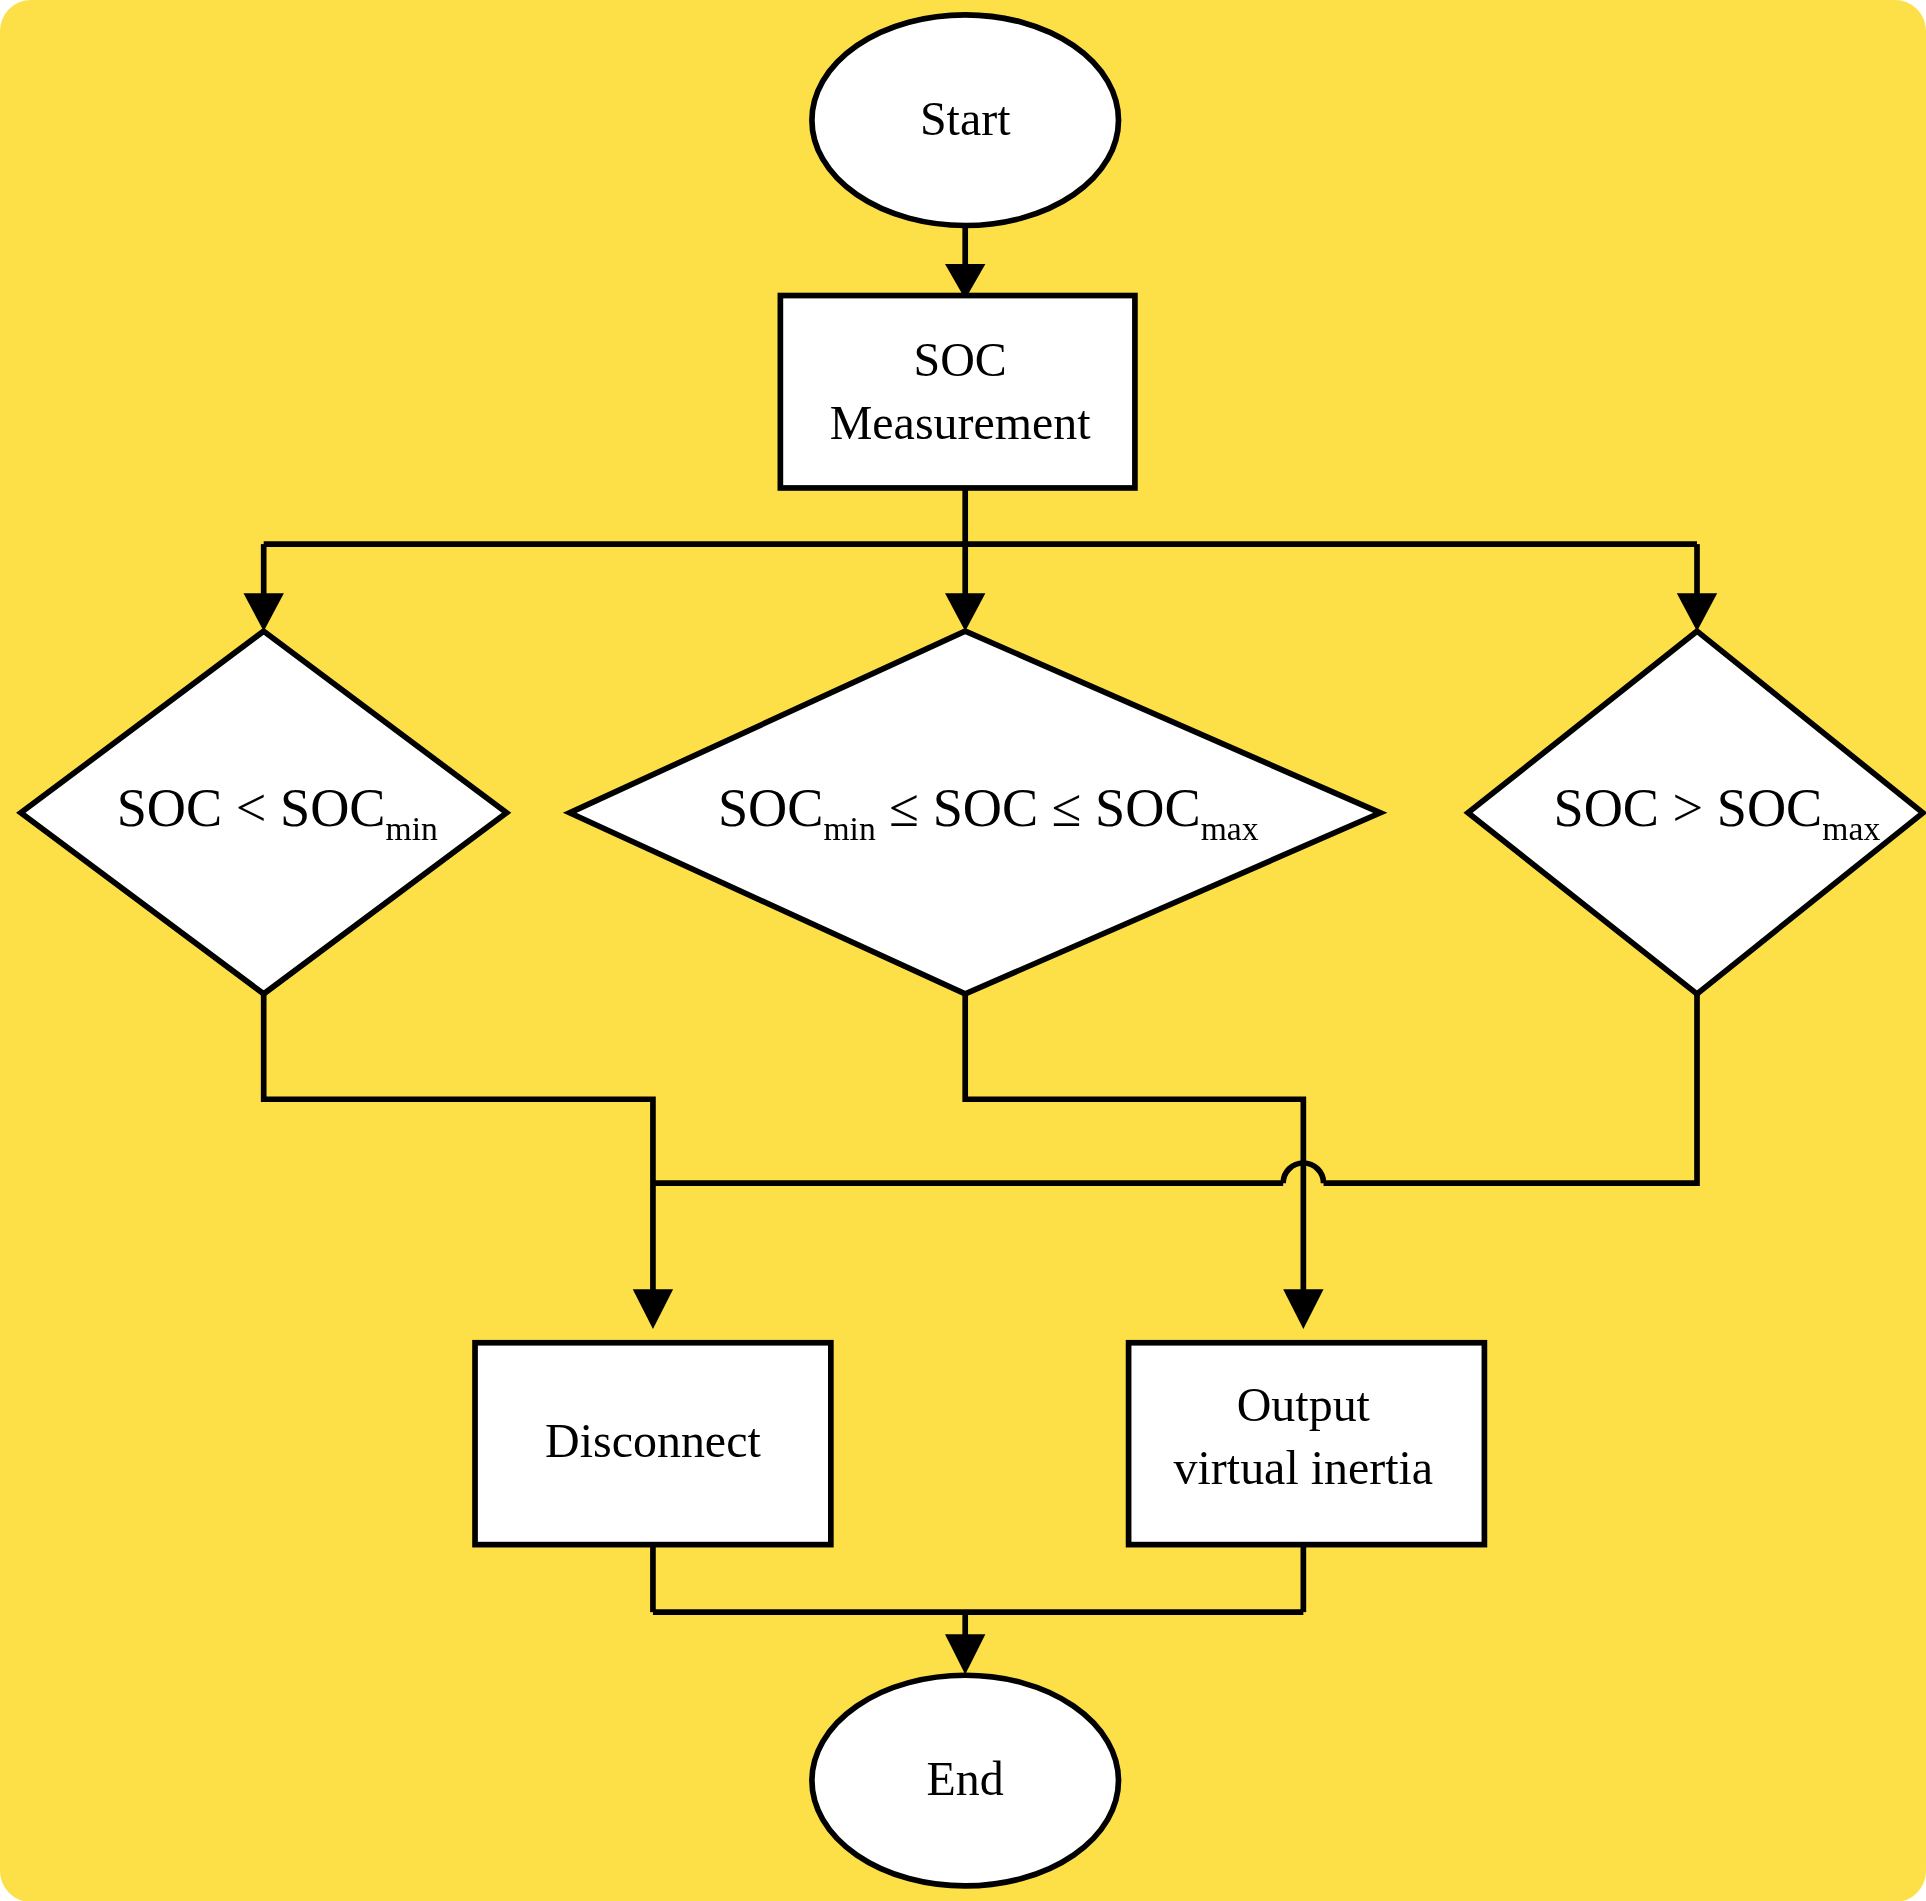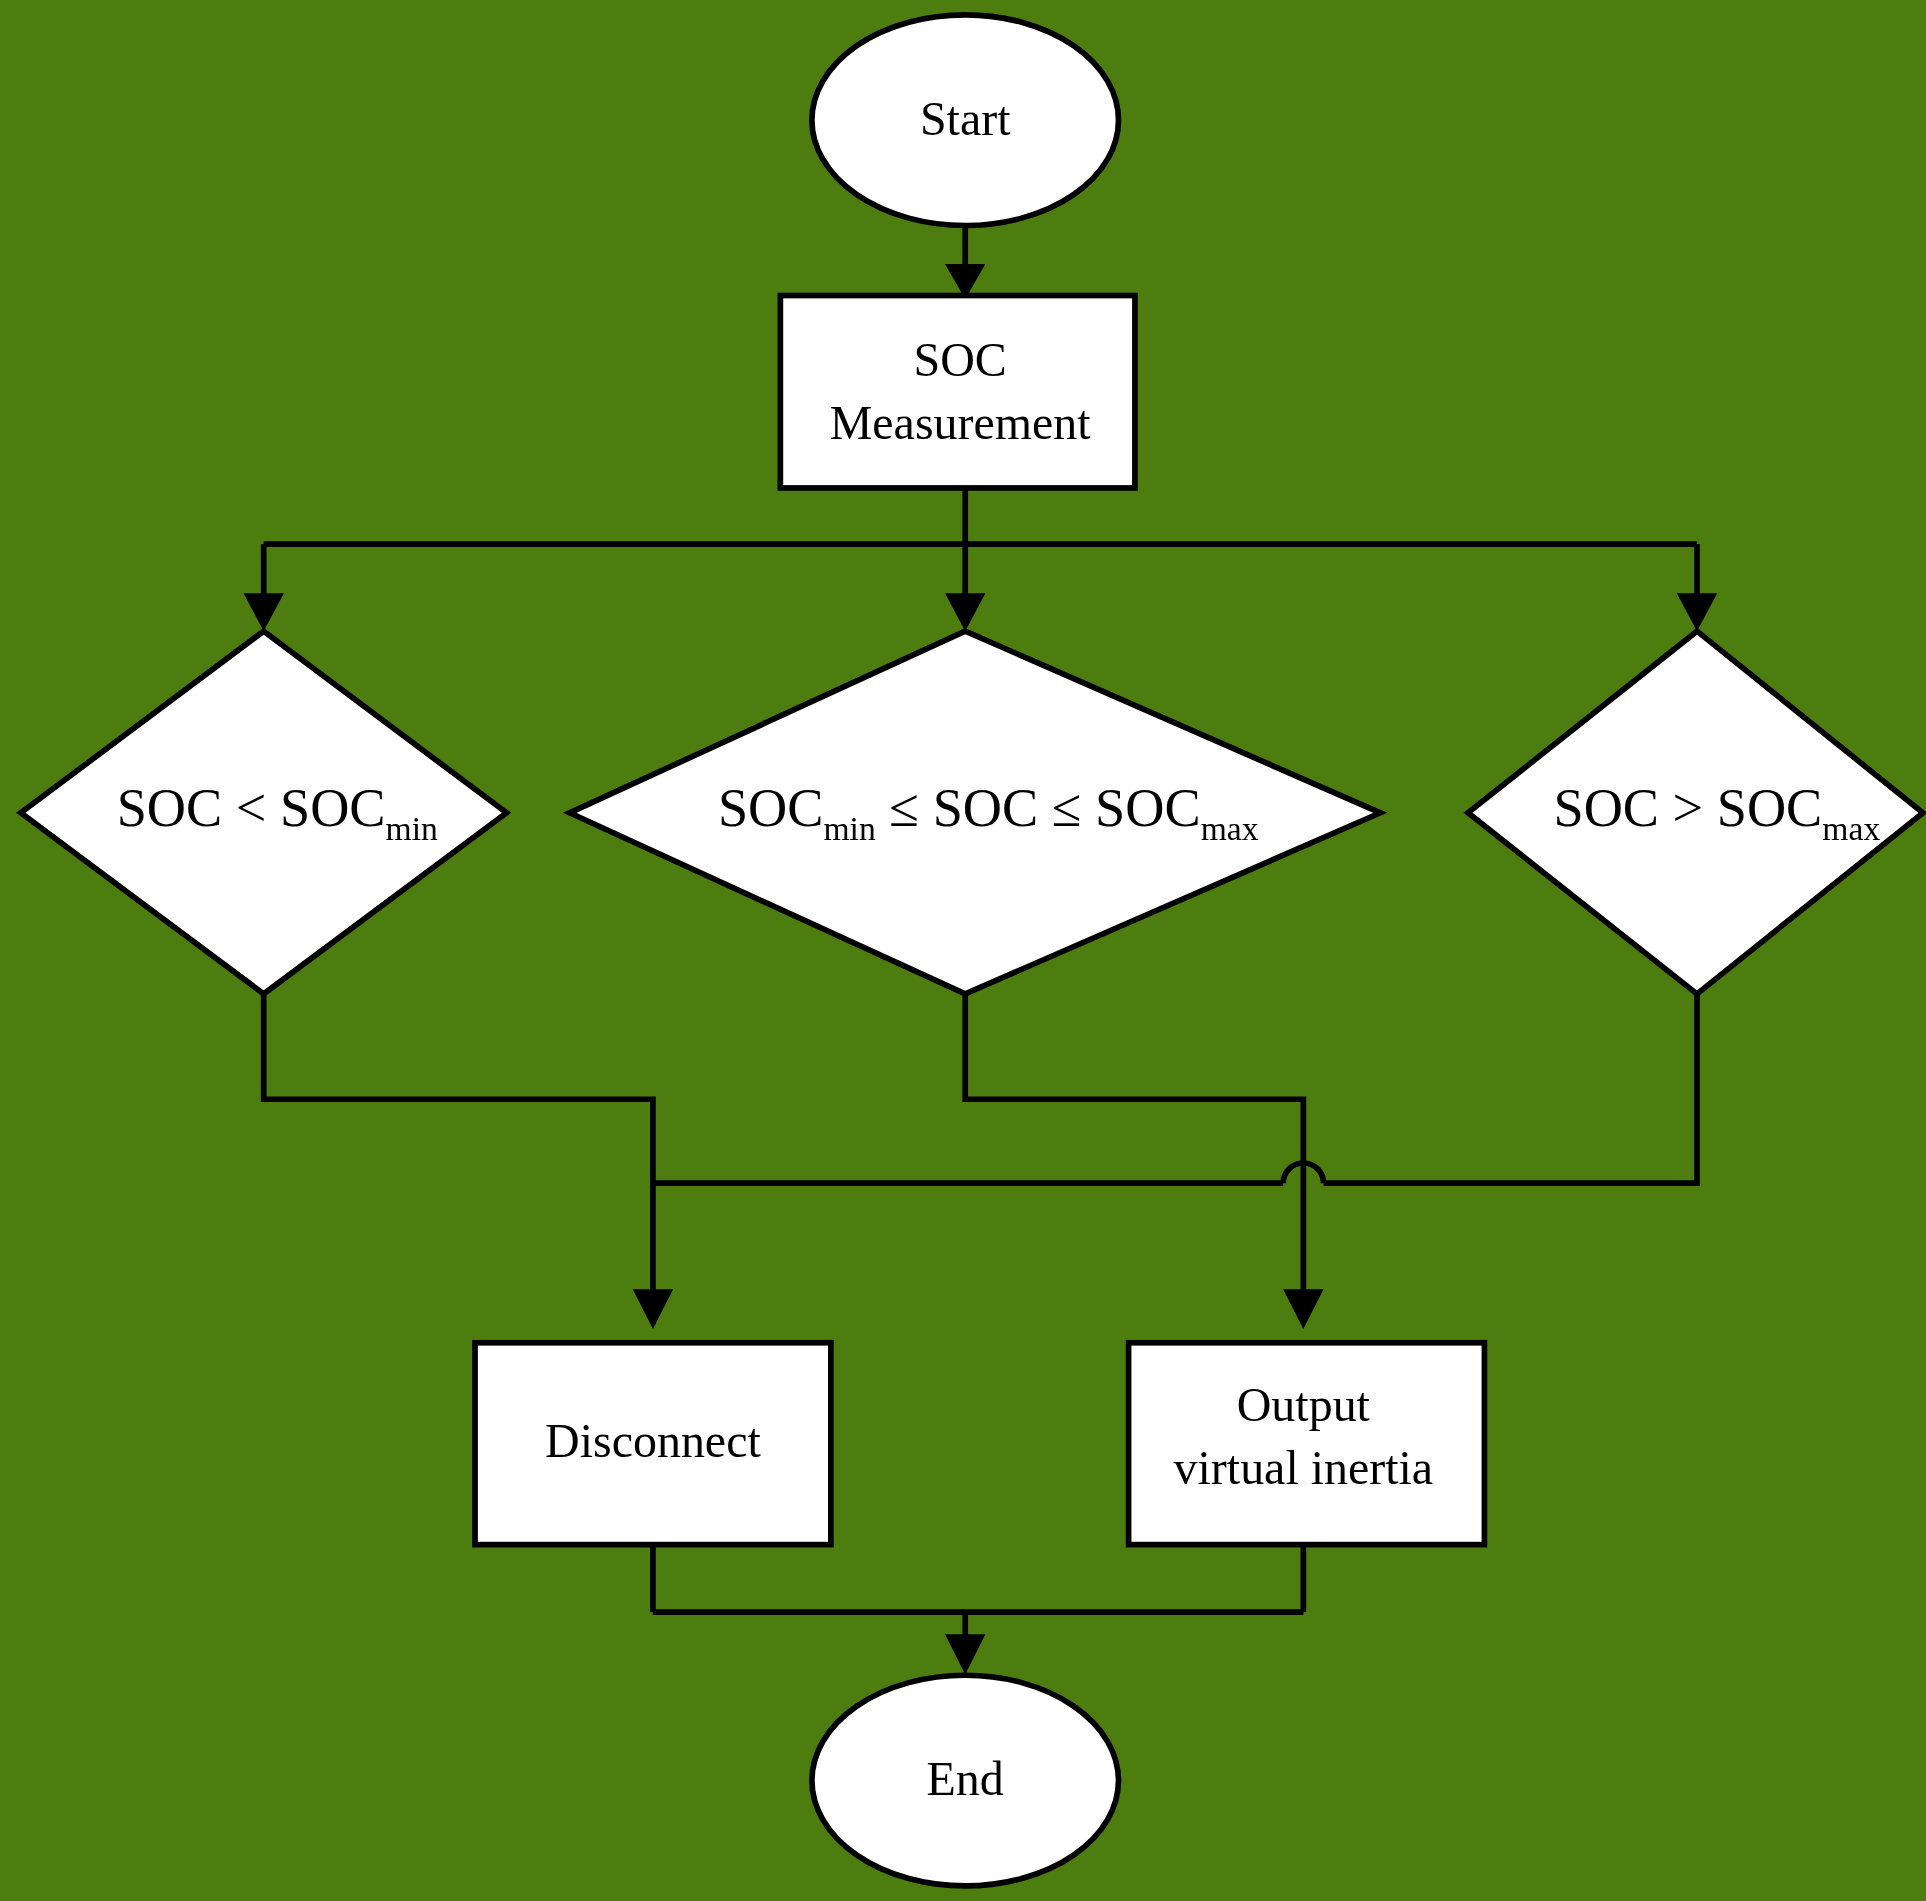--- a/index.html
+++ b/index.html
@@ -10,21 +10,22 @@
   body {
     width: 1926px;
     height: 1902px;
     font-family: "Liberation Serif", "DejaVu Serif", serif;
     overflow: hidden;
   }
   #flowchart-root {
     position: relative;
     width: 1926px;
     height: 1902px;
-    background: #4d7c0f;
+    background: #fde047;
+    border-radius: 31px;
   }
   svg.diagram {
     display: block;
     width: 1926px;
     height: 1902px;
   }
   .shape-stroke {
     fill: #ffffff;
     stroke: #000000;
     stroke-width: 9;

